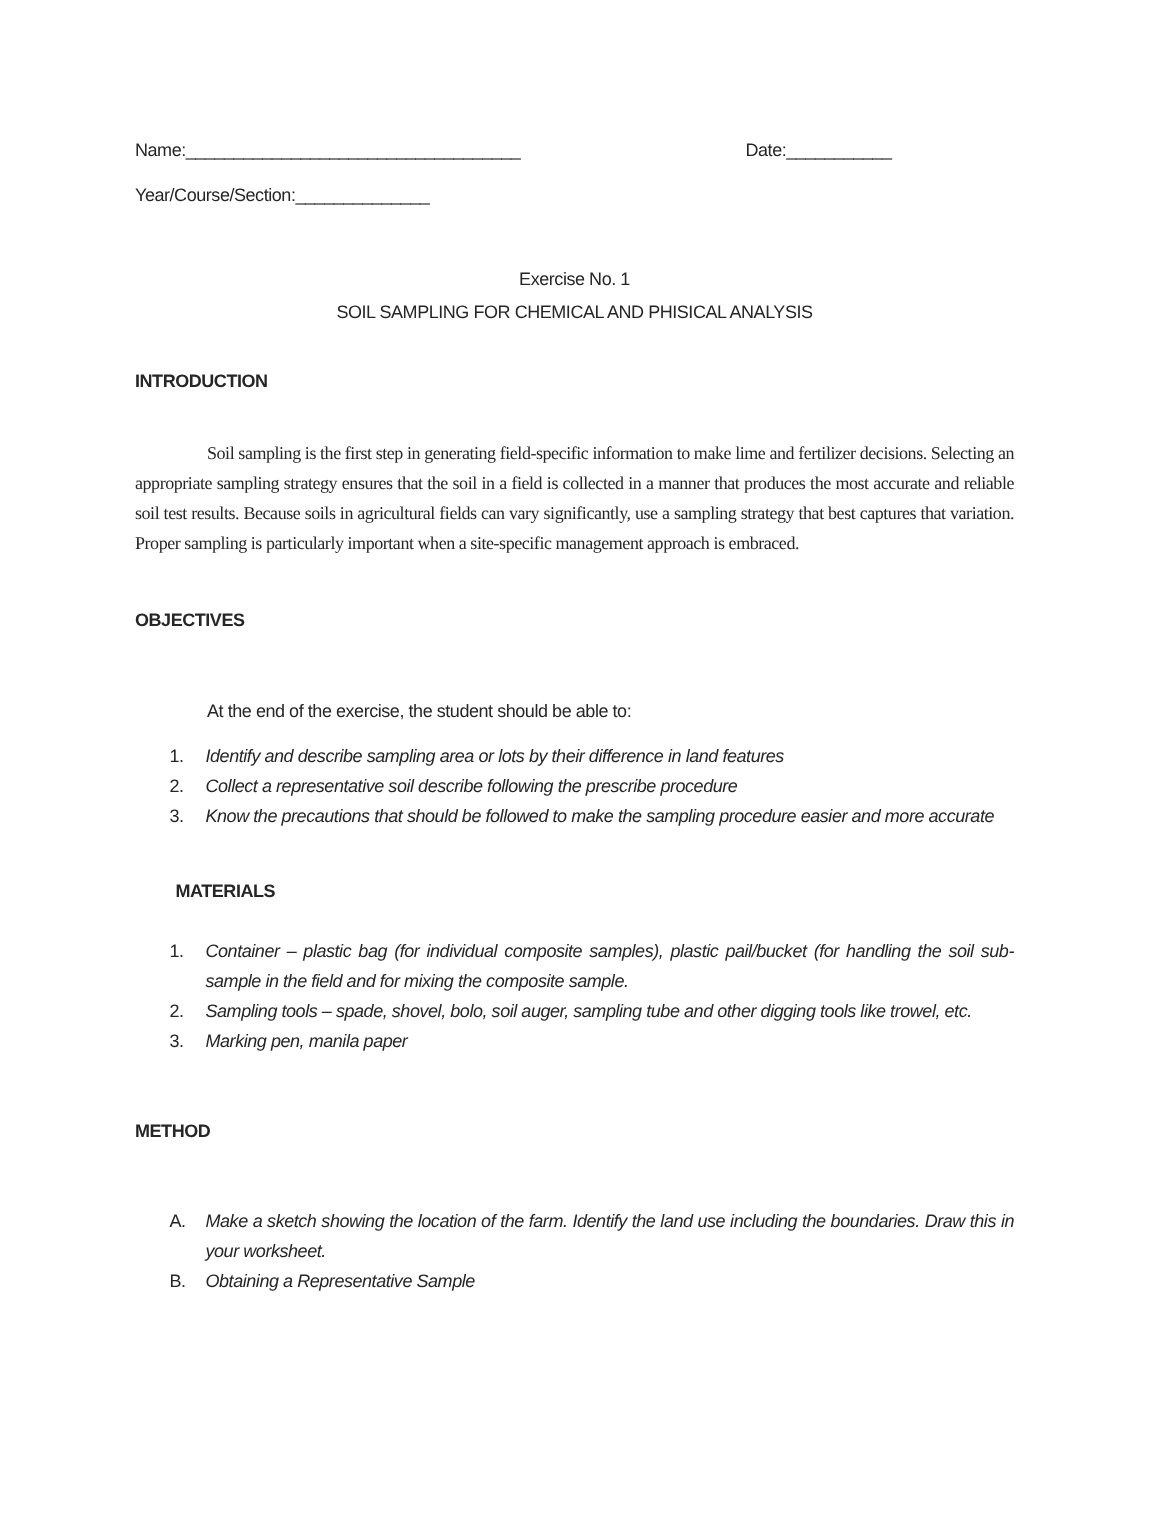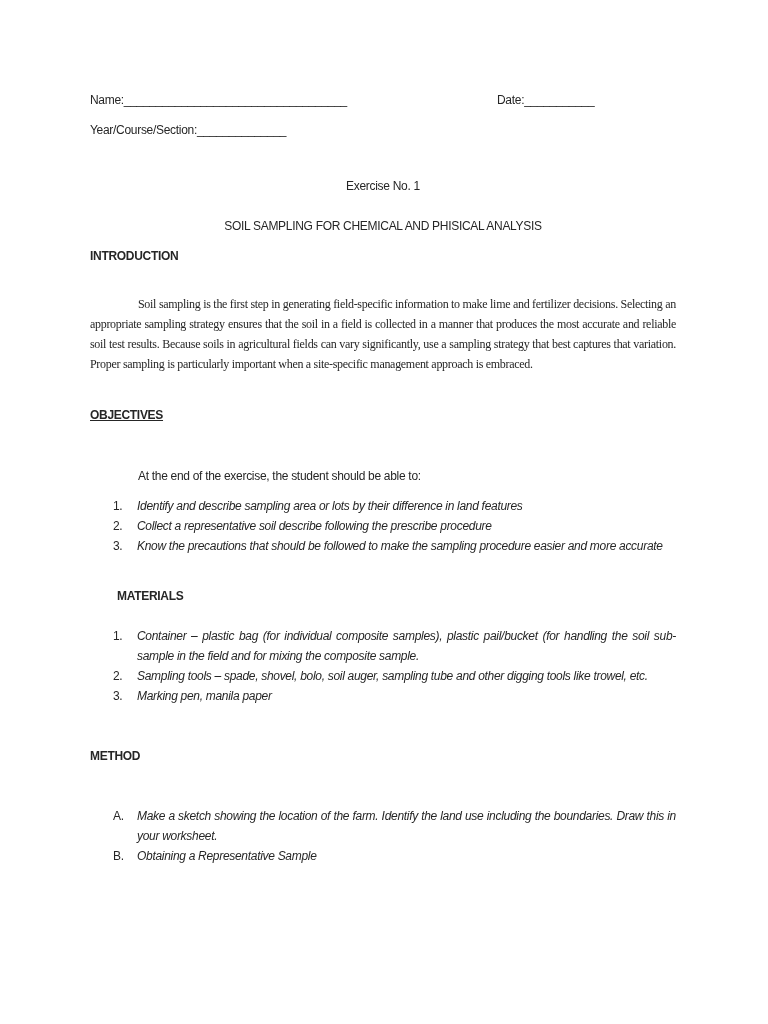--- a/index.html
+++ b/index.html
@@ -19,24 +19,24 @@
     padding: 90px 92px 0 90px;
     overflow: hidden;
     background: #ffffff;
   }
   .hdr-row { position: relative; white-space: nowrap; }
   .row-ycs { margin-top: 10px; }
   .date-group { position: absolute; left: 407px; top: 0; }
   .blank { letter-spacing: -0.3px; }
   .center { text-align: center; }
   .exercise { margin-top: 36px; }
-  .subject  { margin-top: 20px; }
+  .subject  { margin-top: 2px; }
   .heading  { font-weight: 700; }
-  .h-intro { margin-top: 10px; }
-  .h-obj   { margin-top: 31px; text-decoration: underline; }
+  .h-intro { margin-top: 26px; }
+  .h-obj   { margin-top: 31px; }
   .h-mat   { margin-top: 30px; padding-left: 27px; }
   .h-meth  { margin-top: 40px; }
   .body-par {
     margin-top: 28px;
     text-align: justify;
     text-indent: 48px;
     font-family: Liberation Serif, serif;
   }
   .lead { margin-top: 41px; padding-left: 48px; }
   .list { margin-top: 10px; }

